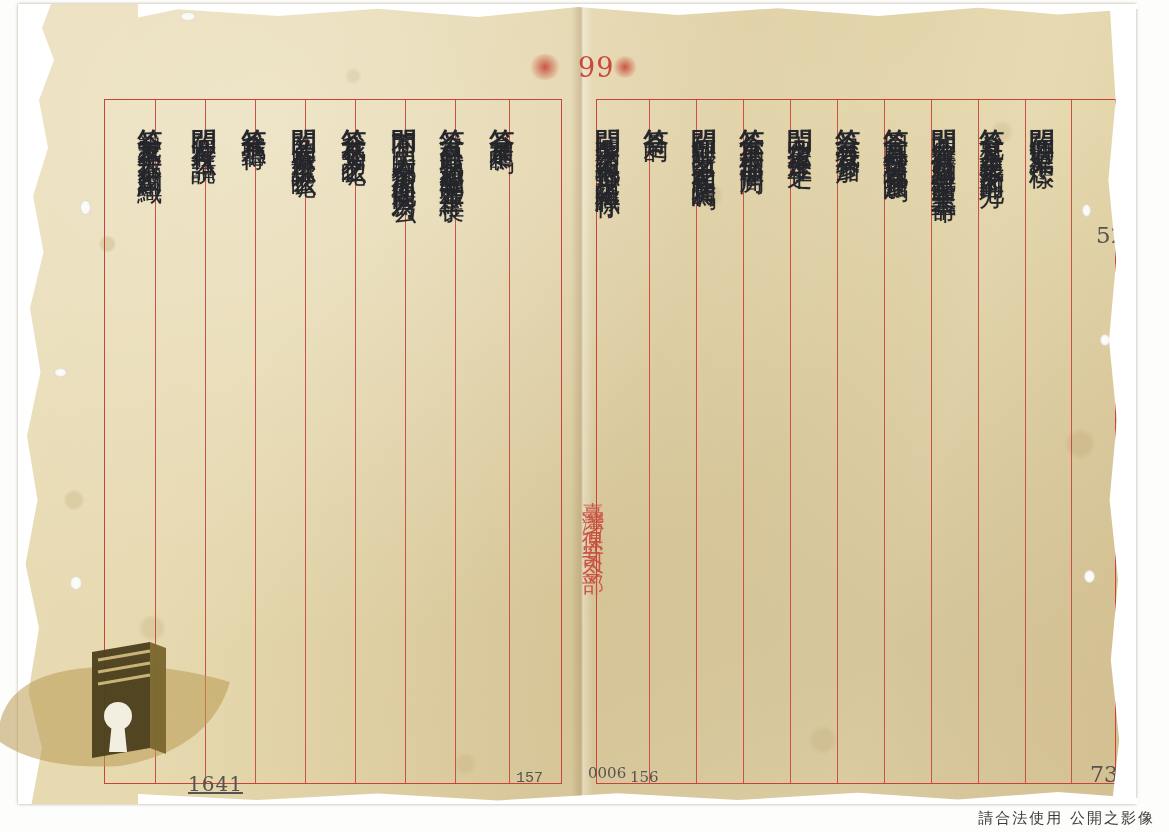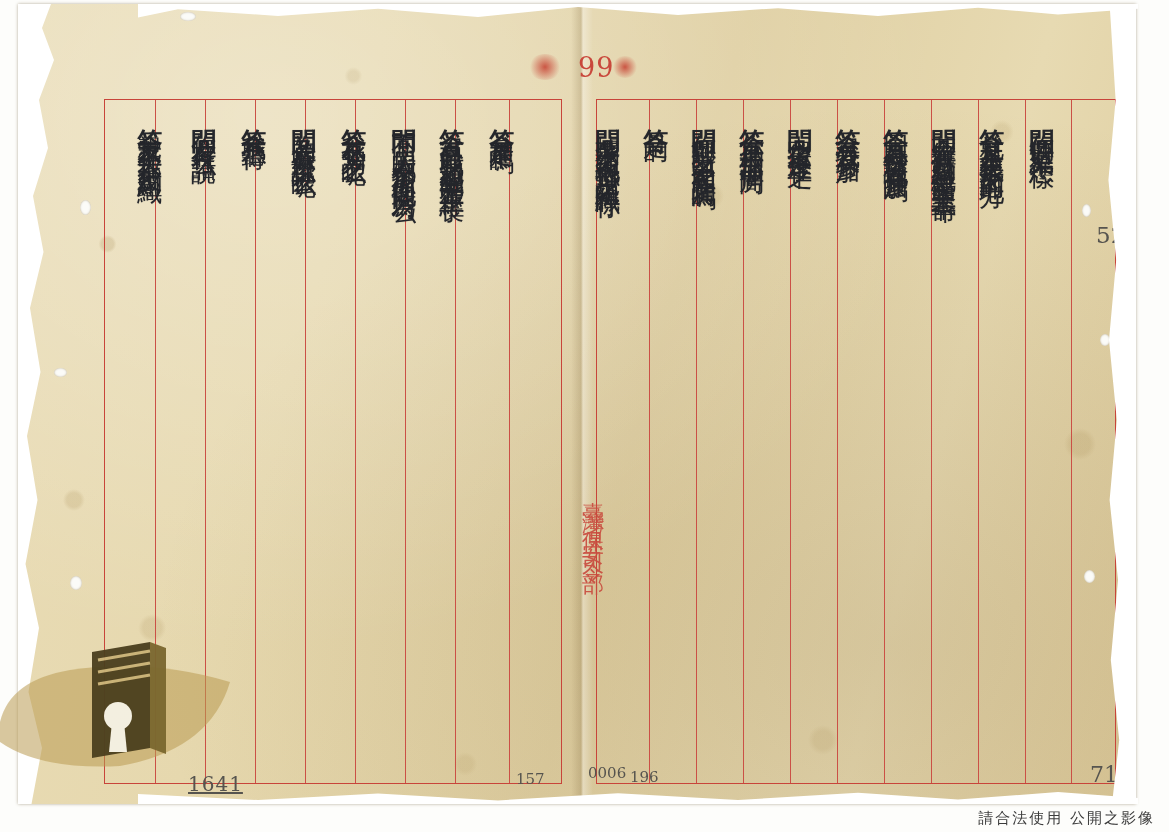--- a/index.html
+++ b/index.html
@@ -287,25 +287,25 @@
     <div class="stamp-col">臺灣省保安司令部</div>
 
     <div class="blot" style="left:510px; top:50px; width:34px; height:26px;"></div>
     <div class="blot" style="left:594px; top:52px; width:26px; height:22px;"></div>
     <div class="num red" style="left:560px; top:48px; font-size:27px; letter-spacing:1px;">99</div>
 
     <div class="num pencil" style="left:1078px; top:218px; font-size:23px;">52</div>
 
     <div class="num pencil" style="left:170px; top:768px; font-size:20px; letter-spacing:1px;text-decoration:underline;">1641</div>
 
-    <div class="num pencil" style="left:498px; top:766px; font-size:15px;">157</div>
+    <div class="num pencil" style="left:498px; top:766px; font-size:15px;font-family:Liberation Mono, monospace;">157</div>
     <div class="num pencil" style="left:570px; top:760px; font-size:15px;">0006</div>
-    <div class="num pencil" style="left:612px; top:764px; font-size:15px;">196</div>
-
-    <div class="num pencil" style="left:1072px; top:758px; font-size:22px;">71</div>
+    <div class="num pencil" style="left:612px; top:764px; font-size:15px;">156</div>
+
+    <div class="num pencil" style="left:1072px; top:758px; font-size:22px;">73</div>
 
     <div class="hole" style="left:162px; top:8px;  width:16px; height:9px;"></div>
     <div class="hole" style="left:62px;  top:196px; width:11px; height:15px;"></div>
     <div class="hole" style="left:36px;  top:364px; width:13px; height:9px;"></div>
     <div class="hole" style="left:52px;  top:572px; width:12px; height:14px;"></div>
     <div class="hole" style="left:1064px; top:200px; width:9px; height:13px;"></div>
     <div class="hole" style="left:1082px; top:330px; width:10px; height:12px;"></div>
     <div class="hole" style="left:1066px; top:566px; width:11px; height:13px;"></div>
 
     <div class="edge-left"></div>

